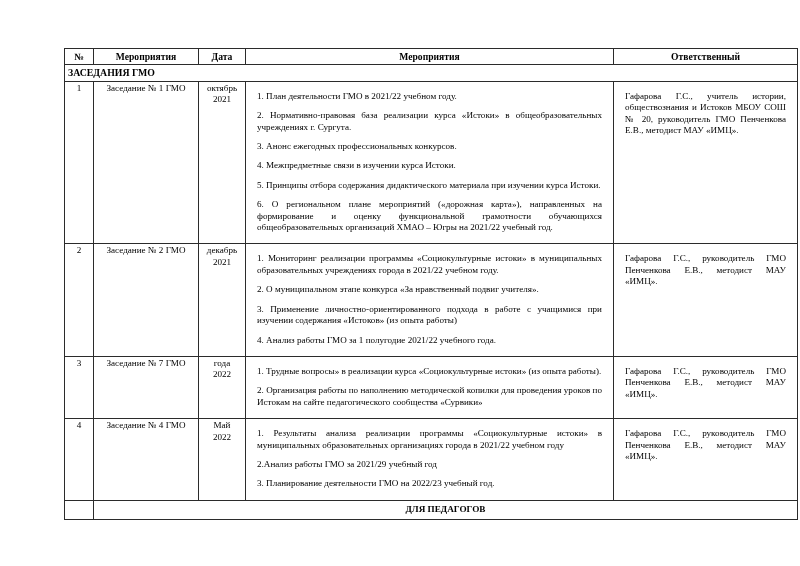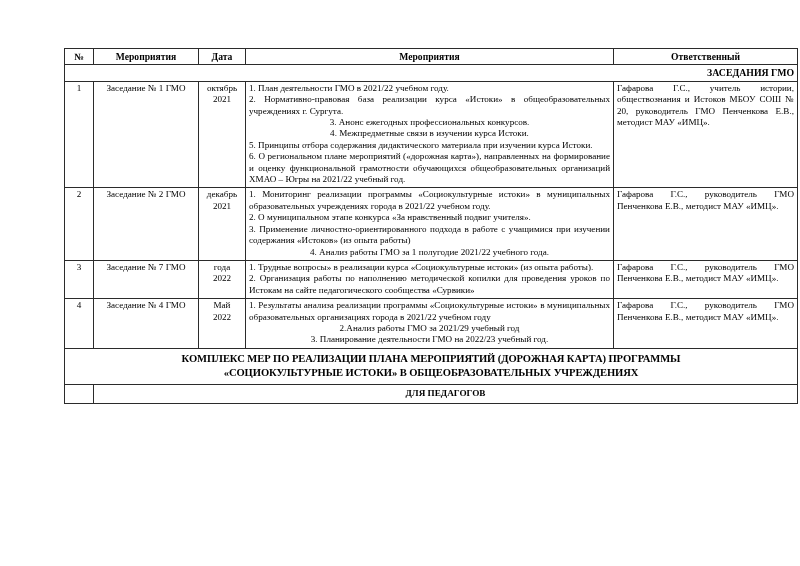--- a/index.html
+++ b/index.html
@@ -47,21 +47,21 @@
   .hdr td {
     text-align: center;
     font-weight: bold;
     font-size: 9.6px;
     vertical-align: middle;
     padding-top: 2px;
     padding-bottom: 2px;
   }
   
   .section-banner td {
-    text-align: right;
+    text-align: left;
     font-weight: bold;
     font-size: 9.8px;
     vertical-align: middle;
     padding-top: 2px;
     padding-bottom: 2px;
   }
   .big-banner td {
     text-align: center;
     font-weight: bold;
     font-size: 10.6px;
@@ -91,25 +91,25 @@
   }
   .cell-content {
     text-align: justify;
     text-justify: inter-word;
   }
   .cell-resp {
     text-align: justify;
     text-justify: inter-word;
   }
   .cell-content p, .cell-resp p {
-    margin: 0;
+    margin: 8px;
     padding: 0;
   }
   .cell-content p.last, .cell-resp p.last {
-    text-align: center;
+    text-align: left;
   }
 </style>
 </head>
 <body>
 
 <div class="page">
 
   <table class="doc-table">
     <colgroup>
       <col class="c-num">
@@ -204,26 +204,20 @@
         <td class="cell-content">
           <p>1. Результаты анализа реализации программы «Социокультурные истоки» в муниципальных образовательных организациях города в 2021/22 учебном году</p>
           <p class="last">2.Анализ работы ГМО за 2021/29 учебный год</p>
           <p class="last">3. Планирование деятельности ГМО на 2022/23 учебный год.</p>
         </td>
         <td class="cell-resp">
           <p>Гафарова Г.С., руководитель ГМО Пенченкова Е.В., методист МАУ «ИМЦ».</p>
         </td>
       </tr>
 
-      <tr class="big-banner">
-        <td colspan="5">
-          <div>КОМПЛЕКС МЕР ПО РЕАЛИЗАЦИИ ПЛАНА МЕРОПРИЯТИЙ (ДОРОЖНАЯ КАРТА) ПРОГРАММЫ</div>
-          <div>«СОЦИОКУЛЬТУРНЫЕ ИСТОКИ» В ОБЩЕОБРАЗОВАТЕЛЬНЫХ УЧРЕЖДЕНИЯХ</div>
-        </td>
-      </tr>
 
       <tr class="sub-banner">
         <td>&nbsp;</td>
         <td colspan="4">ДЛЯ ПЕДАГОГОВ</td>
       </tr>
 
     </tbody>
   </table>
 
 </div>

